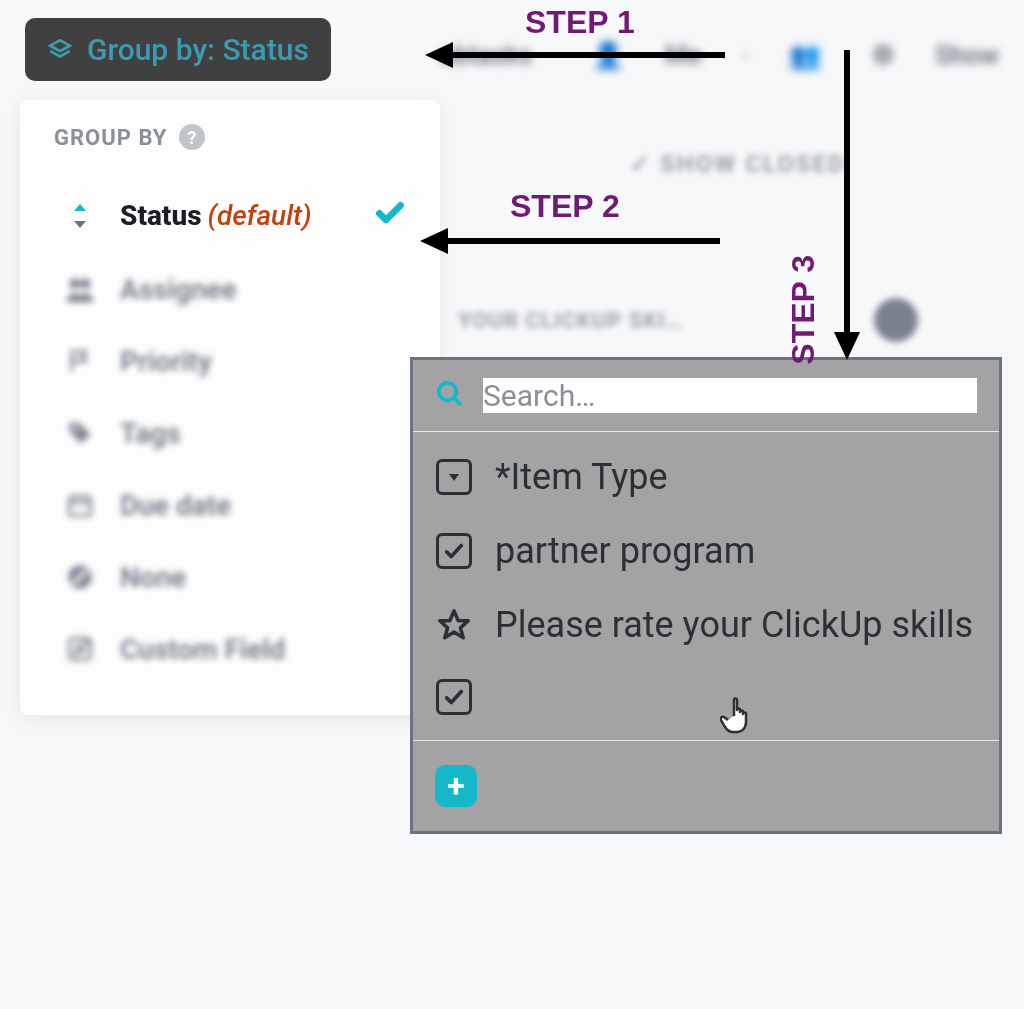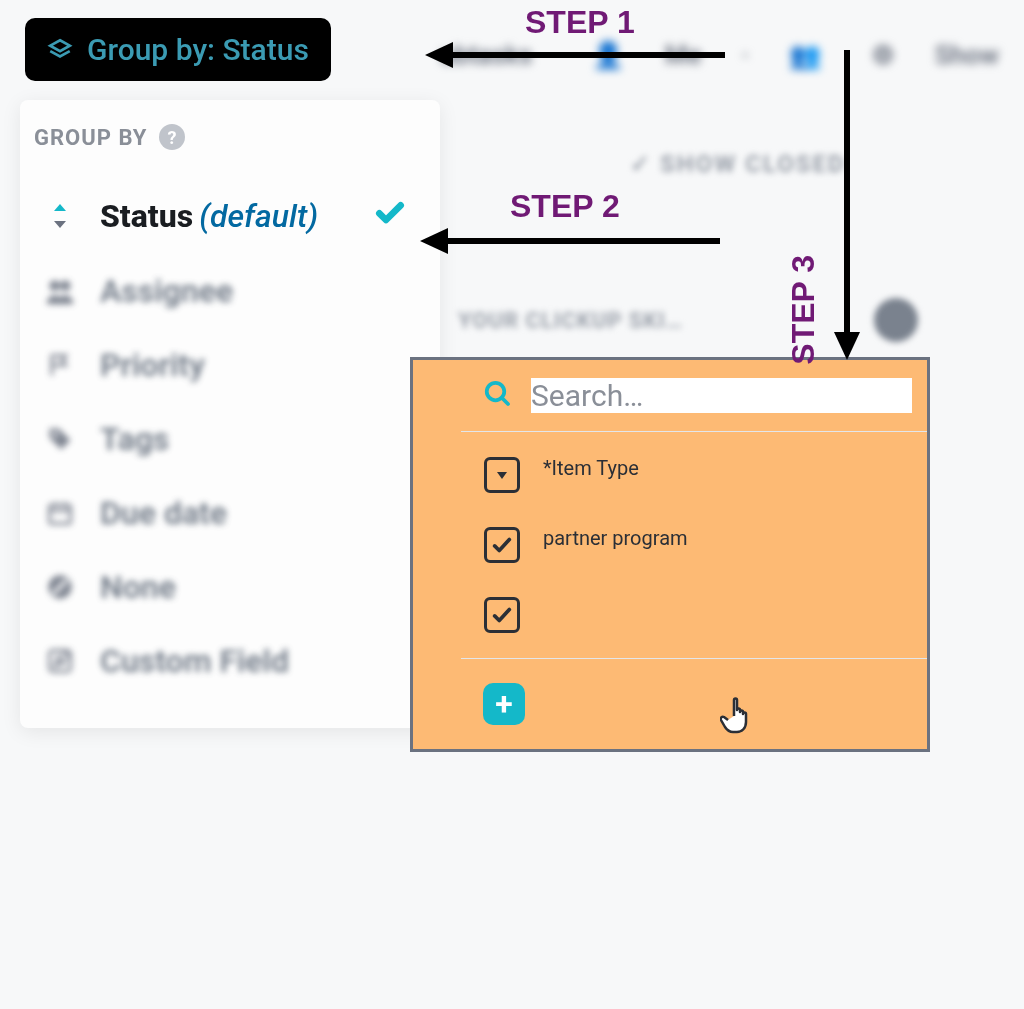--- a/index.html
+++ b/index.html
@@ -30,21 +30,21 @@
       margin: 0 20px;
     }
 
     
     .group-by-pill {
       position: absolute;
       top: 18px;
       left: 25px;
       display: flex;
       align-items: center;
-      background: #000000;
+      background: #404040;
       border-radius: 10px;
       padding: 14px 22px;
       color: #3b9bb3;
       font-size: 30px;
       font-weight: 500;
       z-index: 5;
     }
     .group-by-pill .stack-icon {
       margin-right: 14px;
       display: flex;
@@ -81,21 +81,21 @@
 
     
     .dropdown-panel {
       position: absolute;
       top: 100px;
       left: 20px;
       width: 420px;
       background: #fdfdfd;
       border-radius: 8px;
       box-shadow: 0 4px 20px rgba(0,0,0,0.08);
-      padding: 24px 26px 30px 14px;
+      padding: 24px 26px 30px 34px;
       z-index: 4;
     }
     .dropdown-header {
       display: flex;
       align-items: center;
       color: #8a8f98;
       font-size: 22px;
       font-weight: 700;
       letter-spacing: 1px;
       margin-bottom: 28px;
@@ -110,21 +110,21 @@
       display: flex;
       align-items: center;
       justify-content: center;
       font-size: 18px;
       font-weight: 700;
     }
     .dropdown-item {
       display: flex;
       align-items: center;
       padding: 18px 8px;
-      font-size: 32px;
+      font-size: 28px;
       color: #5a6574;
       font-weight: 600;
       cursor: pointer;
     }
     .dropdown-item.blurred { filter: blur(3px); opacity: 0.85; }
     .dropdown-item .item-icon {
       width: 36px;
       height: 36px;
       margin-right: 22px;
       display: flex;
@@ -132,21 +132,21 @@
       justify-content: center;
       color: #6b7280;
     }
     .dropdown-item.active {
       font-weight: 800;
       color: #1a1d21;
     }
     .dropdown-item .default-suffix {
       font-style: italic;
       font-weight: 500;
-      color: #0369a1;
+      color: #c2410c;
       margin-left: 6px;
     }
     .dropdown-item .check {
       margin-left: auto;
       color: #14b8c9;
     }
 
     
     .show-closed {
       position: absolute;
@@ -177,25 +177,24 @@
       height: 44px;
       border-radius: 50%;
       background: #7a828e;
     }
 
     
     .custom-field-popup {
       position: absolute;
       top: 357px;
       left: 410px;
-      width: 520px;
+      width: 592px;
       border: 3px solid #6b7280;
-      background: #fdba74;
+      background: #a3a3a3;
       z-index: 20;
-      padding-left: 48px;
     }
     .search-row {
       display: flex;
       align-items: center;
       padding: 18px 22px;
       border-bottom: 1px solid #e3e6ea;
     }
     .search-row .search-icon { color: #14b8c9; margin-right: 18px; }
     .search-row input {
       border: none;
@@ -206,22 +205,23 @@
       font-family: inherit;
     }
     .search-row input::placeholder { color: #8a8f98; }
 
     .field-list {
       padding: 8px 0;
       border-bottom: 1px solid #e3e6ea;
     }
     .field-item {
       display: flex;
+      align-items: center;
       padding: 16px 22px;
-      font-size: 20px;
+      font-size: 36px;
       color: #2b2f36;
       cursor: pointer;
     }
     .field-item .field-icon {
       width: 38px;
       height: 38px;
       margin-right: 22px;
       display: flex;
       align-items: center;
       justify-content: center;
@@ -439,20 +439,28 @@
       <span class="field-icon">
         <span class="checkbox-icon">
           <svg width="22" height="22" viewBox="0 0 24 24" fill="none" stroke="#2b2f36" stroke-width="4" stroke-linecap="round" stroke-linejoin="round">
               <polyline points="4,13 9,18 20,6"></polyline>
             </svg>
         </span>
       </span>
       <span>partner program</span>
     </div>
 
+    <div class="field-item">
+      <span class="field-icon">
+        <svg width="34" height="34" viewBox="0 0 24 24" fill="none" stroke="#2b2f36" stroke-width="2.5" stroke-linejoin="round">
+            <polygon points="12,2 15,9 22,9 16.5,14 18.5,21 12,17 5.5,21 7.5,14 2,9 9,9"></polygon>
+          </svg>
+      </span>
+      <span>Please rate your ClickUp skills</span>
+    </div>
 
     <div class="field-item">
       <span class="field-icon">
         <span class="checkbox-icon">
           <svg width="22" height="22" viewBox="0 0 24 24" fill="none" stroke="#2b2f36" stroke-width="4" stroke-linecap="round" stroke-linejoin="round">
               <polyline points="4,13 9,18 20,6"></polyline>
             </svg>
         </span>
       </span>
     </div>

